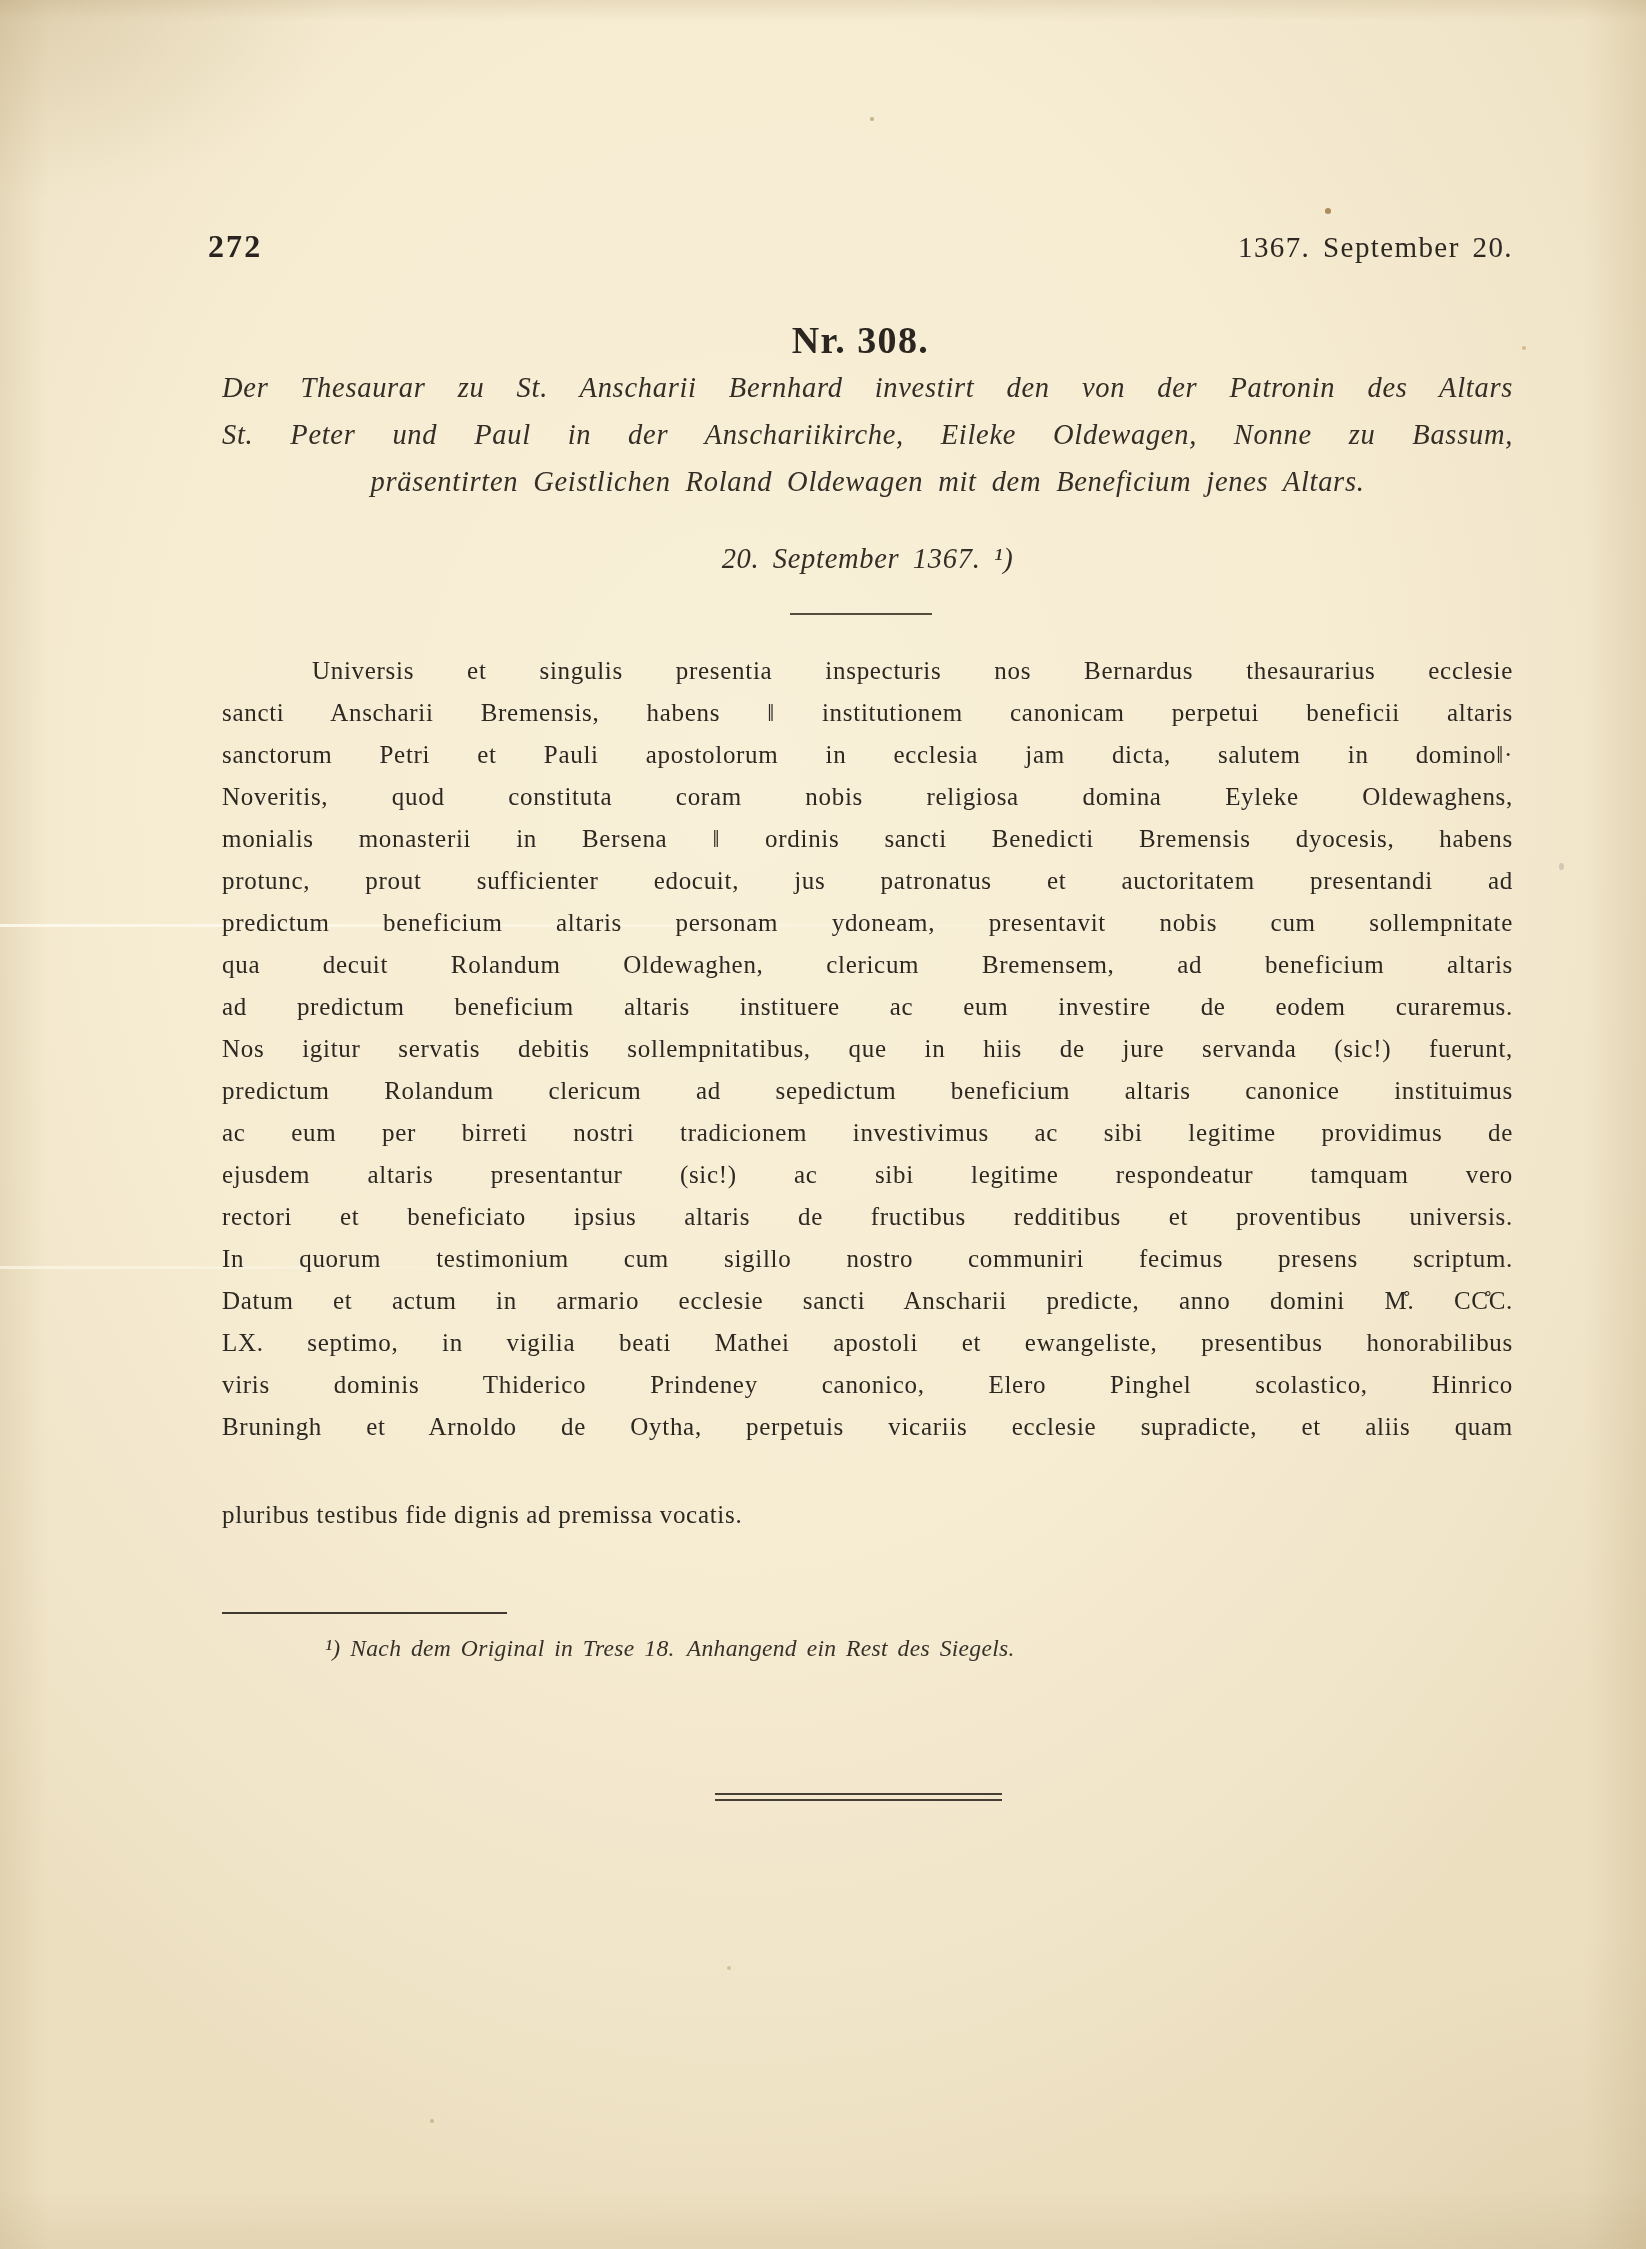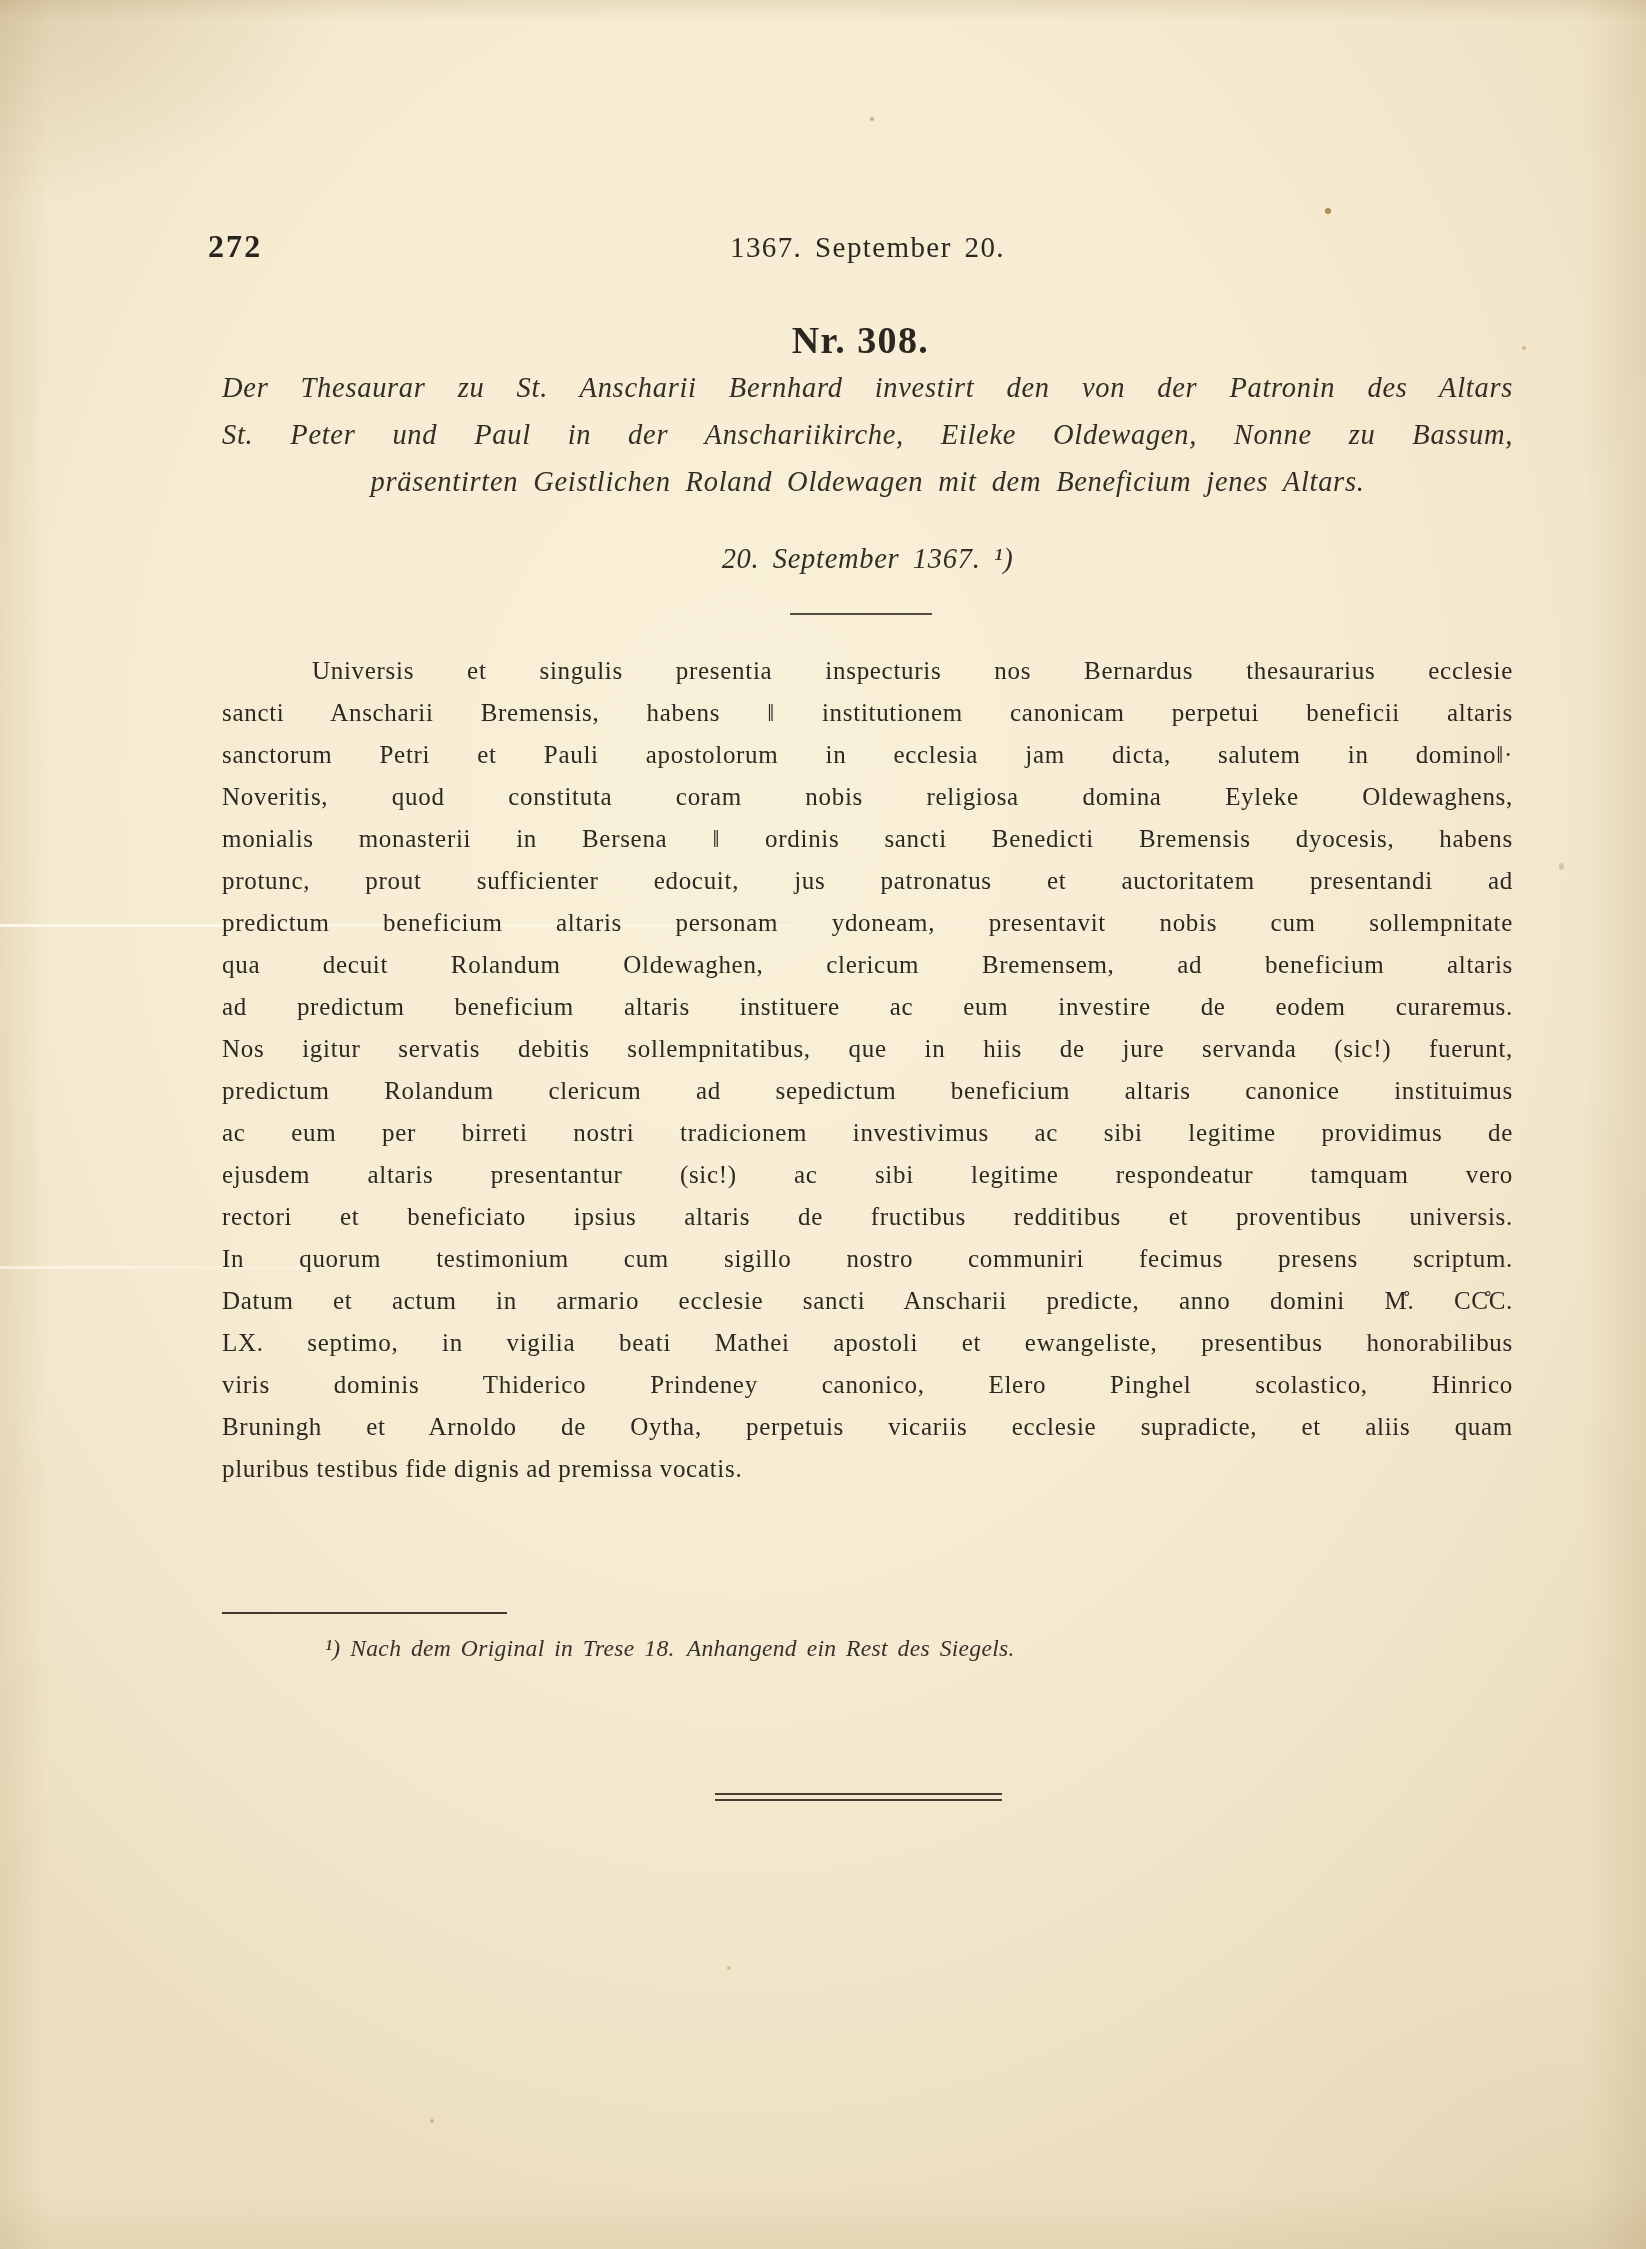--- a/index.html
+++ b/index.html
@@ -31,21 +31,21 @@
     font-size: 32px;
     font-weight: bold;
     letter-spacing: 2.1px;
     color: #292420;
   }
   .runhead {
     position: absolute;
     left: 222px;
     width: 1291px;
     top: 231px;
-    text-align: center;
+    text-align: right;
     font-size: 29px;
     letter-spacing: 1.4px;
     word-spacing: 4.2px;
     color: #2e2822;
   }
   
   .entry-heading {
     position: absolute;
     left: 222px;
     width: 1277px;
@@ -115,20 +115,21 @@
   .body div.b-line {
     height: 42px;
     overflow: hidden;
     text-align: justify;
     text-align-last: justify;
   }
   .body div.b-line:first-of-type { text-indent: 90px; }
   .body div.b-line:last-of-type {
     text-align: left;
     text-align-last: left;
+    margin-top: 46px;
   }
   
   .fn-rule {
     position: absolute;
     left: 222px;
     top: 1612px;
     width: 285px;
     height: 2.1px;
     background: #40392f;
   }

